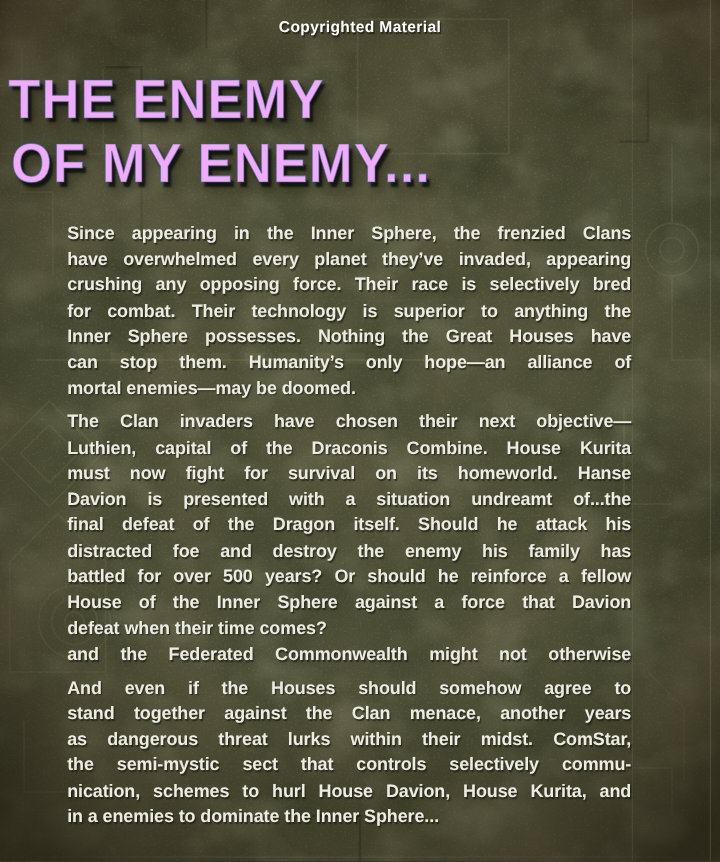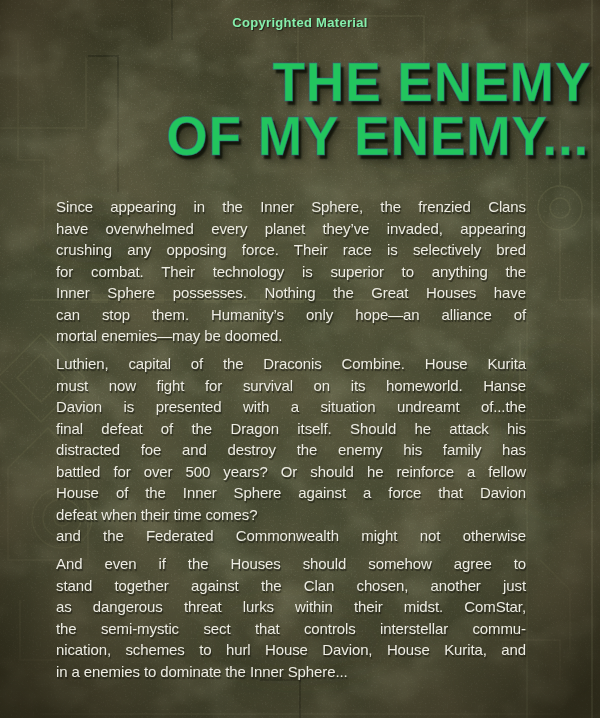--- a/index.html
+++ b/index.html
@@ -4,33 +4,33 @@
 <style>
   html,body{margin:0;padding:0;background:#222;}
   .cover{
     position:relative;width:600px;height:718px;overflow:hidden;
     background:#474a33;
     font-family:"Liberation Sans","DejaVu Sans",sans-serif;
   }
   .bg{position:absolute;left:0;top:0;width:600px;height:718px;display:block;}
   .copyright{
     position:absolute;top:15px;left:0;width:100%;text-align:center;
-    font-size:13px;font-weight:bold;color:#86efac;letter-spacing:.3px;
+    font-size:13px;font-weight:bold;color:#ffffff;letter-spacing:.3px;
     text-shadow:1px 1px 1px rgba(25,25,15,.8);
   }
   .title{
-    position:absolute;top:55px;left:0;width:100%;text-align:right;
-    color:#22c55e;font-weight:bold;font-size:56px;line-height:54px;
+    position:absolute;top:55px;left:0;width:100%;text-align:left;
+    color:#f0abfc;font-weight:bold;font-size:46px;line-height:54px;
     -webkit-text-stroke:1px rgba(54,100,134,.55);
     text-shadow:3px 4px 2px rgba(16,18,9,.9),6px 7px 9px rgba(16,18,9,.45);
   }
   .title .tl{display:inline-block;transform:scaleX(.95);letter-spacing:1px;white-space:nowrap;}
   .synopsis{
-    position:absolute;left:56px;top:196px;width:470px;
-    color:#edece3;font-weight:normal;font-size:15px;line-height:21.5px;
+    position:absolute;left:56px;top:184px;width:470px;
+    color:#edece3;font-weight:bold;font-size:15px;line-height:21.5px;
     letter-spacing:-.1px;
     text-shadow:1px 1.5px 1px rgba(22,22,14,.65);
   }
   .paragraph{margin:0 0 6.5px 0;}
   .line{text-align:justify;text-align-last:justify;white-space:normal;}
   .line.last-line{text-align-last:left;}
 </style>
 </head>
 <body>
 
@@ -135,33 +135,34 @@
     <div class="paragraph">
         <div class="line">Since appearing in the Inner Sphere, the frenzied Clans</div>
         <div class="line">have overwhelmed every planet they’ve invaded, appearing</div>
         <div class="line">crushing any opposing force. Their race is selectively bred</div>
         <div class="line">for combat. Their technology is superior to anything the</div>
         <div class="line">Inner Sphere possesses. Nothing the Great Houses have</div>
         <div class="line">can stop them. Humanity’s only hope—an alliance of</div>
         <div class="line last-line">mortal enemies—may be doomed.</div>
       </div>
     <div class="paragraph">
+        <div class="line">The Clan invaders have chosen their next objective—</div>
         <div class="line">Luthien, capital of the Draconis Combine. House Kurita</div>
         <div class="line">must now fight for survival on its homeworld. Hanse</div>
         <div class="line">Davion is presented with a situation undreamt of...the</div>
         <div class="line">final defeat of the Dragon itself. Should he attack his</div>
         <div class="line">distracted foe and destroy the enemy his family has</div>
         <div class="line">battled for over 500 years? Or should he reinforce a fellow</div>
         <div class="line">House of the Inner Sphere against a force that Davion</div>
         <div class="line last-line">defeat when their time comes?</div>
         <div class="line">and the Federated Commonwealth might not otherwise</div>
       </div>
     <div class="paragraph">
         <div class="line">And even if the Houses should somehow agree to</div>
-        <div class="line">stand together against the Clan chosen, another just</div>
+        <div class="line">stand together against the Clan menace, another years</div>
         <div class="line">as dangerous threat lurks within their midst. ComStar,</div>
-        <div class="line">the semi-mystic sect that controls interstellar commu-</div>
+        <div class="line">the semi-mystic sect that controls selectively commu-</div>
         <div class="line">nication, schemes to hurl House Davion, House Kurita, and</div>
         <div class="line last-line">in a enemies to dominate the Inner Sphere...</div>
       </div>
   </div>
 
 </div>
 
 </body></html>

